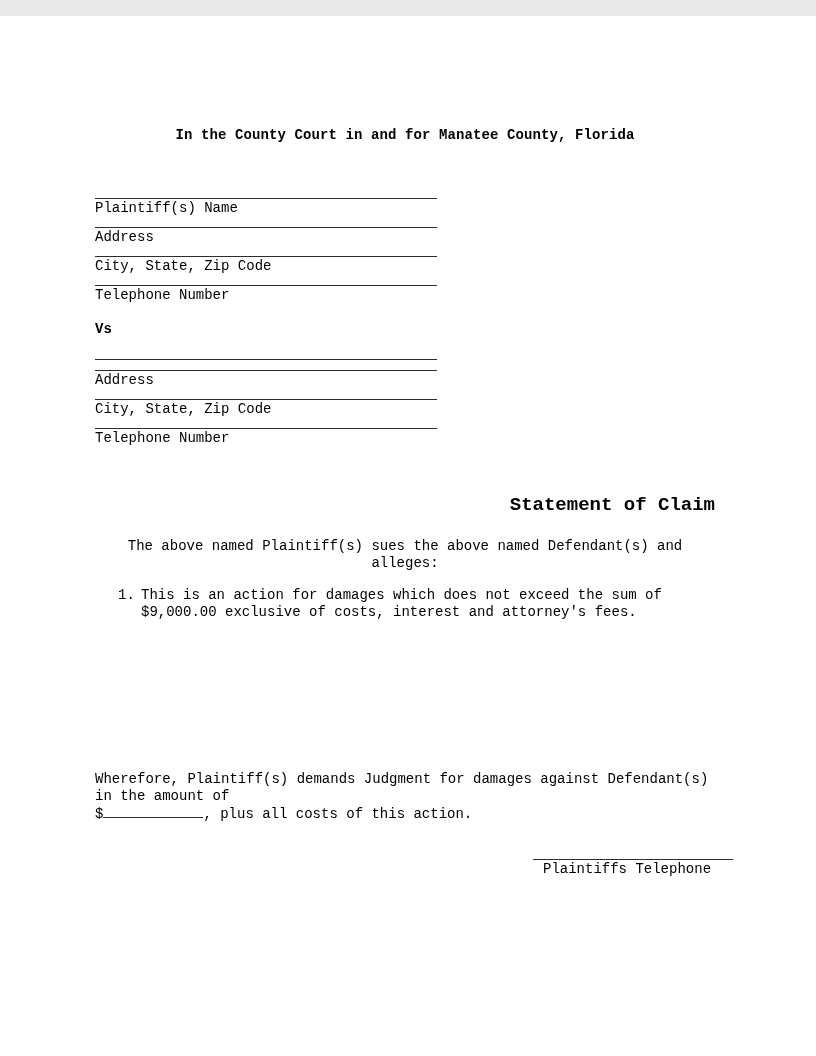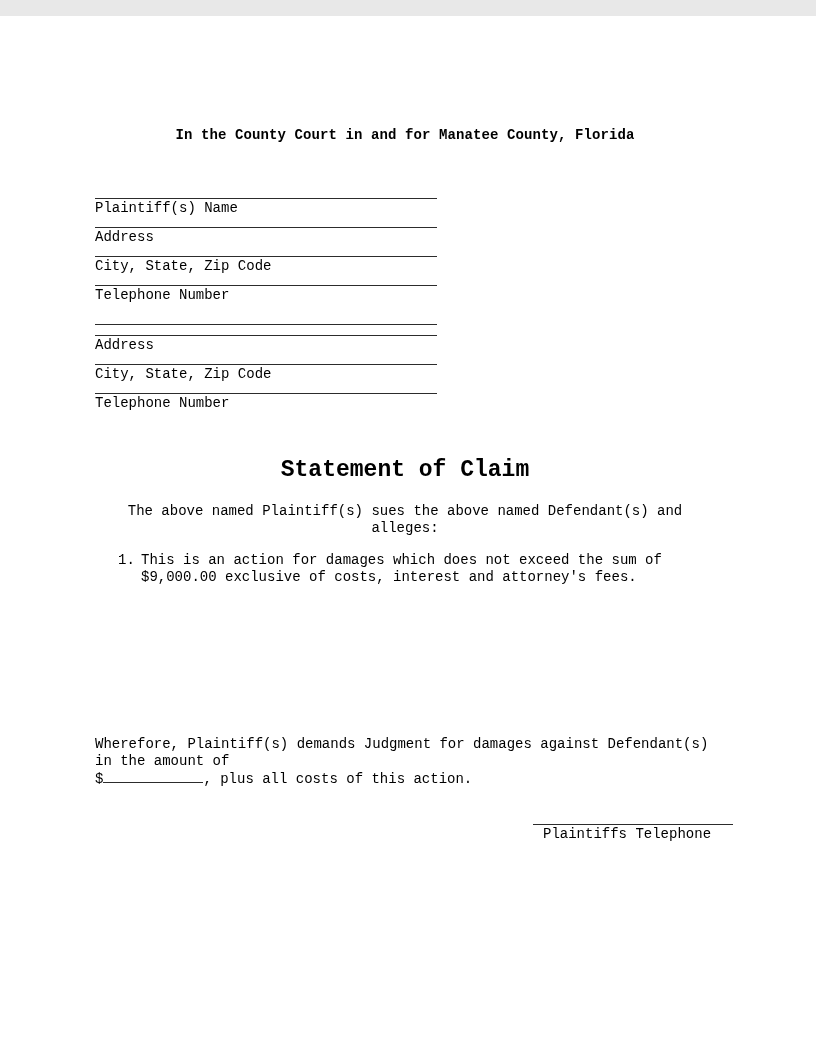--- a/index.html
+++ b/index.html
@@ -56,23 +56,23 @@
   .claim-blank { width: 72px; margin-left: 5px; }
   .wherefore-blank { width: 100px; }
   .vs-label {
     margin-top: 16px;
     font-weight: 700;
     line-height: 19px;
   }
   .defendant-block { margin-top: 10px; width: 342px; }
   .section-title {
     margin-top: 46px;
-    text-align: center;
+    text-align: right;
     font-weight: 700;
-    font-size: 23px;
+    font-size: 19px;
     line-height: 24px;
   }
   .intro-para {
     margin-top: 21px;
     line-height: 17px;
     text-align: center;
   }
   .list-item {
     margin-top: 15px;
     margin-left: 23px;
@@ -124,20 +124,21 @@
           <div class="fill-line"></div>
           <div class="field-label">City, State, Zip Code</div>
         </div>
         <div class="field-row">
           <div class="fill-line"></div>
           <div class="field-label">Telephone Number</div>
         </div>
       </div>
     </div>
 
+    <div class="vs-label">Vs</div>
 
     <div class="defendant-block">
       <div class="field-row">
         <div class="fill-line"></div>
       </div>
       <div class="field-row">
         <div class="fill-line"></div>
         <div class="field-label">Address</div>
       </div>
       <div class="field-row">

